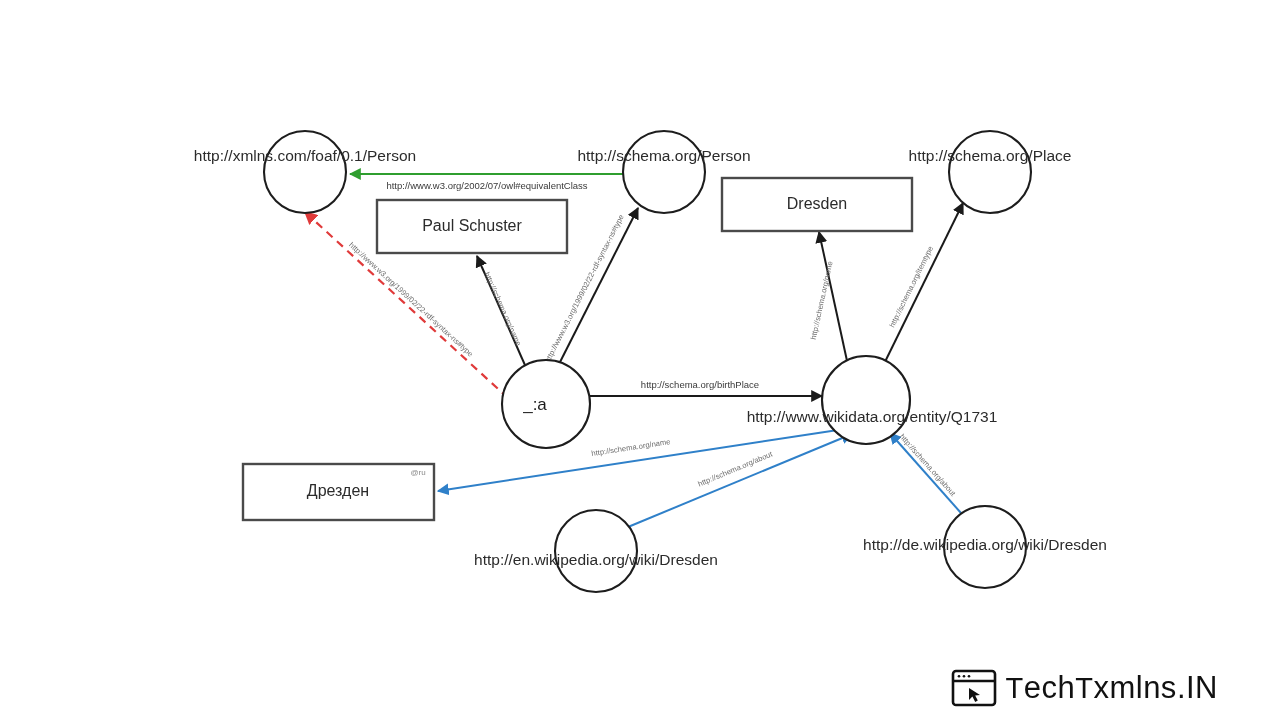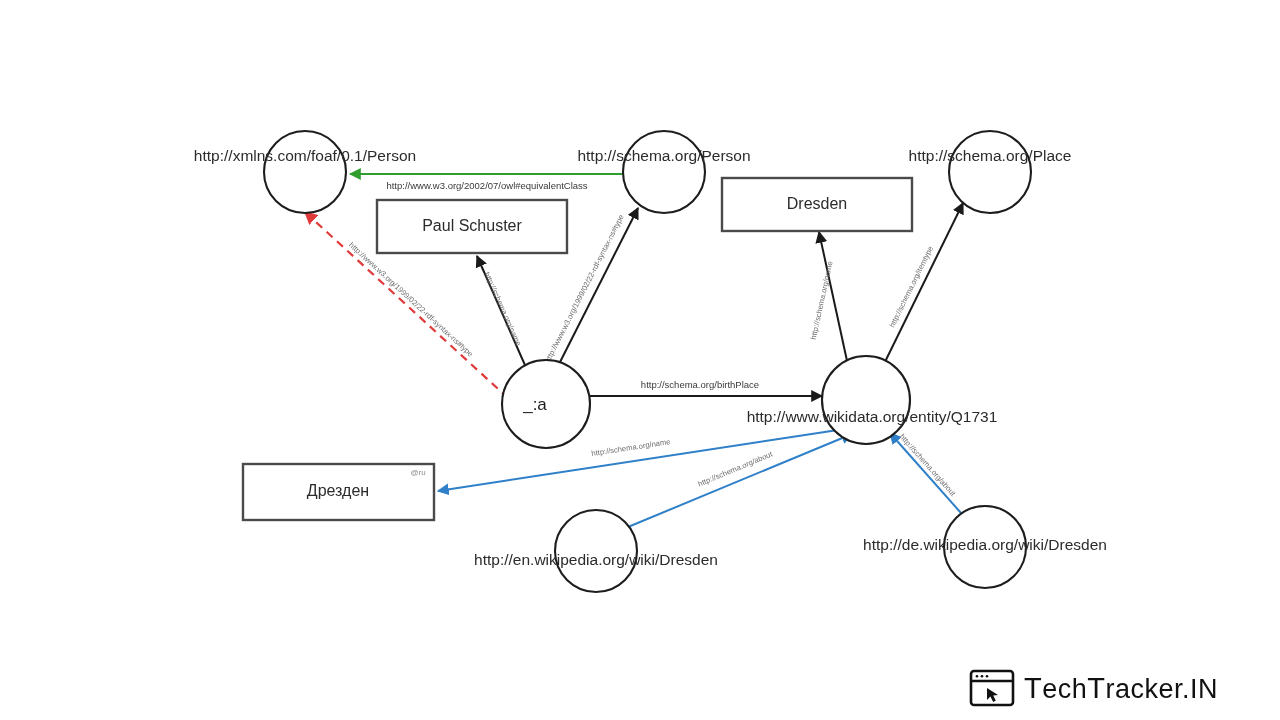--- a/index.html
+++ b/index.html
@@ -92,21 +92,21 @@
   }
   #watermark .wm-text {
     font-family: "Liberation Sans", sans-serif;
     font-size: 29px;
     letter-spacing: 0.5px;
     color: #111111;
     font-weight: 400;
     white-space: nowrap;
   }
   #watermark .wm-text .cap { font-size: 29px; }
-  #watermark .wm-text .small { font-size: 27px; }
+  #watermark .wm-text .small { font-size: 31px; }
 </style>
 </head>
 <body>
 
 <div id="canvas-wrap">
 
   <svg id="graph" viewBox="0 0 1280 720">
     <defs>
       <marker id="arrow-black" viewBox="0 0 10 10" refX="9" refY="5" markerWidth="6" markerHeight="6" orient="auto-start-reverse">
         <path d="M 0 0 L 10 5 L 0 10 z" fill="#1a1a1a"></path>
@@ -228,17 +228,17 @@
   <div id="watermark">
     <svg width="46" height="40" viewBox="0 0 46 40">
       <rect x="2" y="3" width="42" height="34" rx="3" ry="3" fill="none" stroke="#111111" stroke-width="2.6"></rect>
       <line x1="2" y1="13" x2="44" y2="13" stroke="#111111" stroke-width="2.4"></line>
       <circle cx="8" cy="8.2" r="1.3" fill="#111111"></circle>
       <circle cx="13" cy="8.2" r="1.3" fill="#111111"></circle>
       <circle cx="18" cy="8.2" r="1.3" fill="#111111"></circle>
       <path d="M18 20 L18 32 L21.4 28.6 L24.2 34 L26.8 32.6 L24.2 27.4 L29 27 Z" fill="#111111"></path>
     </svg>
     <span class="wm-text">
-      <span class="cap">T</span><span class="small">ech</span><span class="cap">T</span><span class="small">racker</span><span class="small">.IN</span>
+      <span class="cap">T</span><span class="small">ech</span><span class="cap">T</span><span class="small">xmlns</span><span class="small">.IN</span>
     </span>
   </div>
 
 </div>
 
 </body></html>

